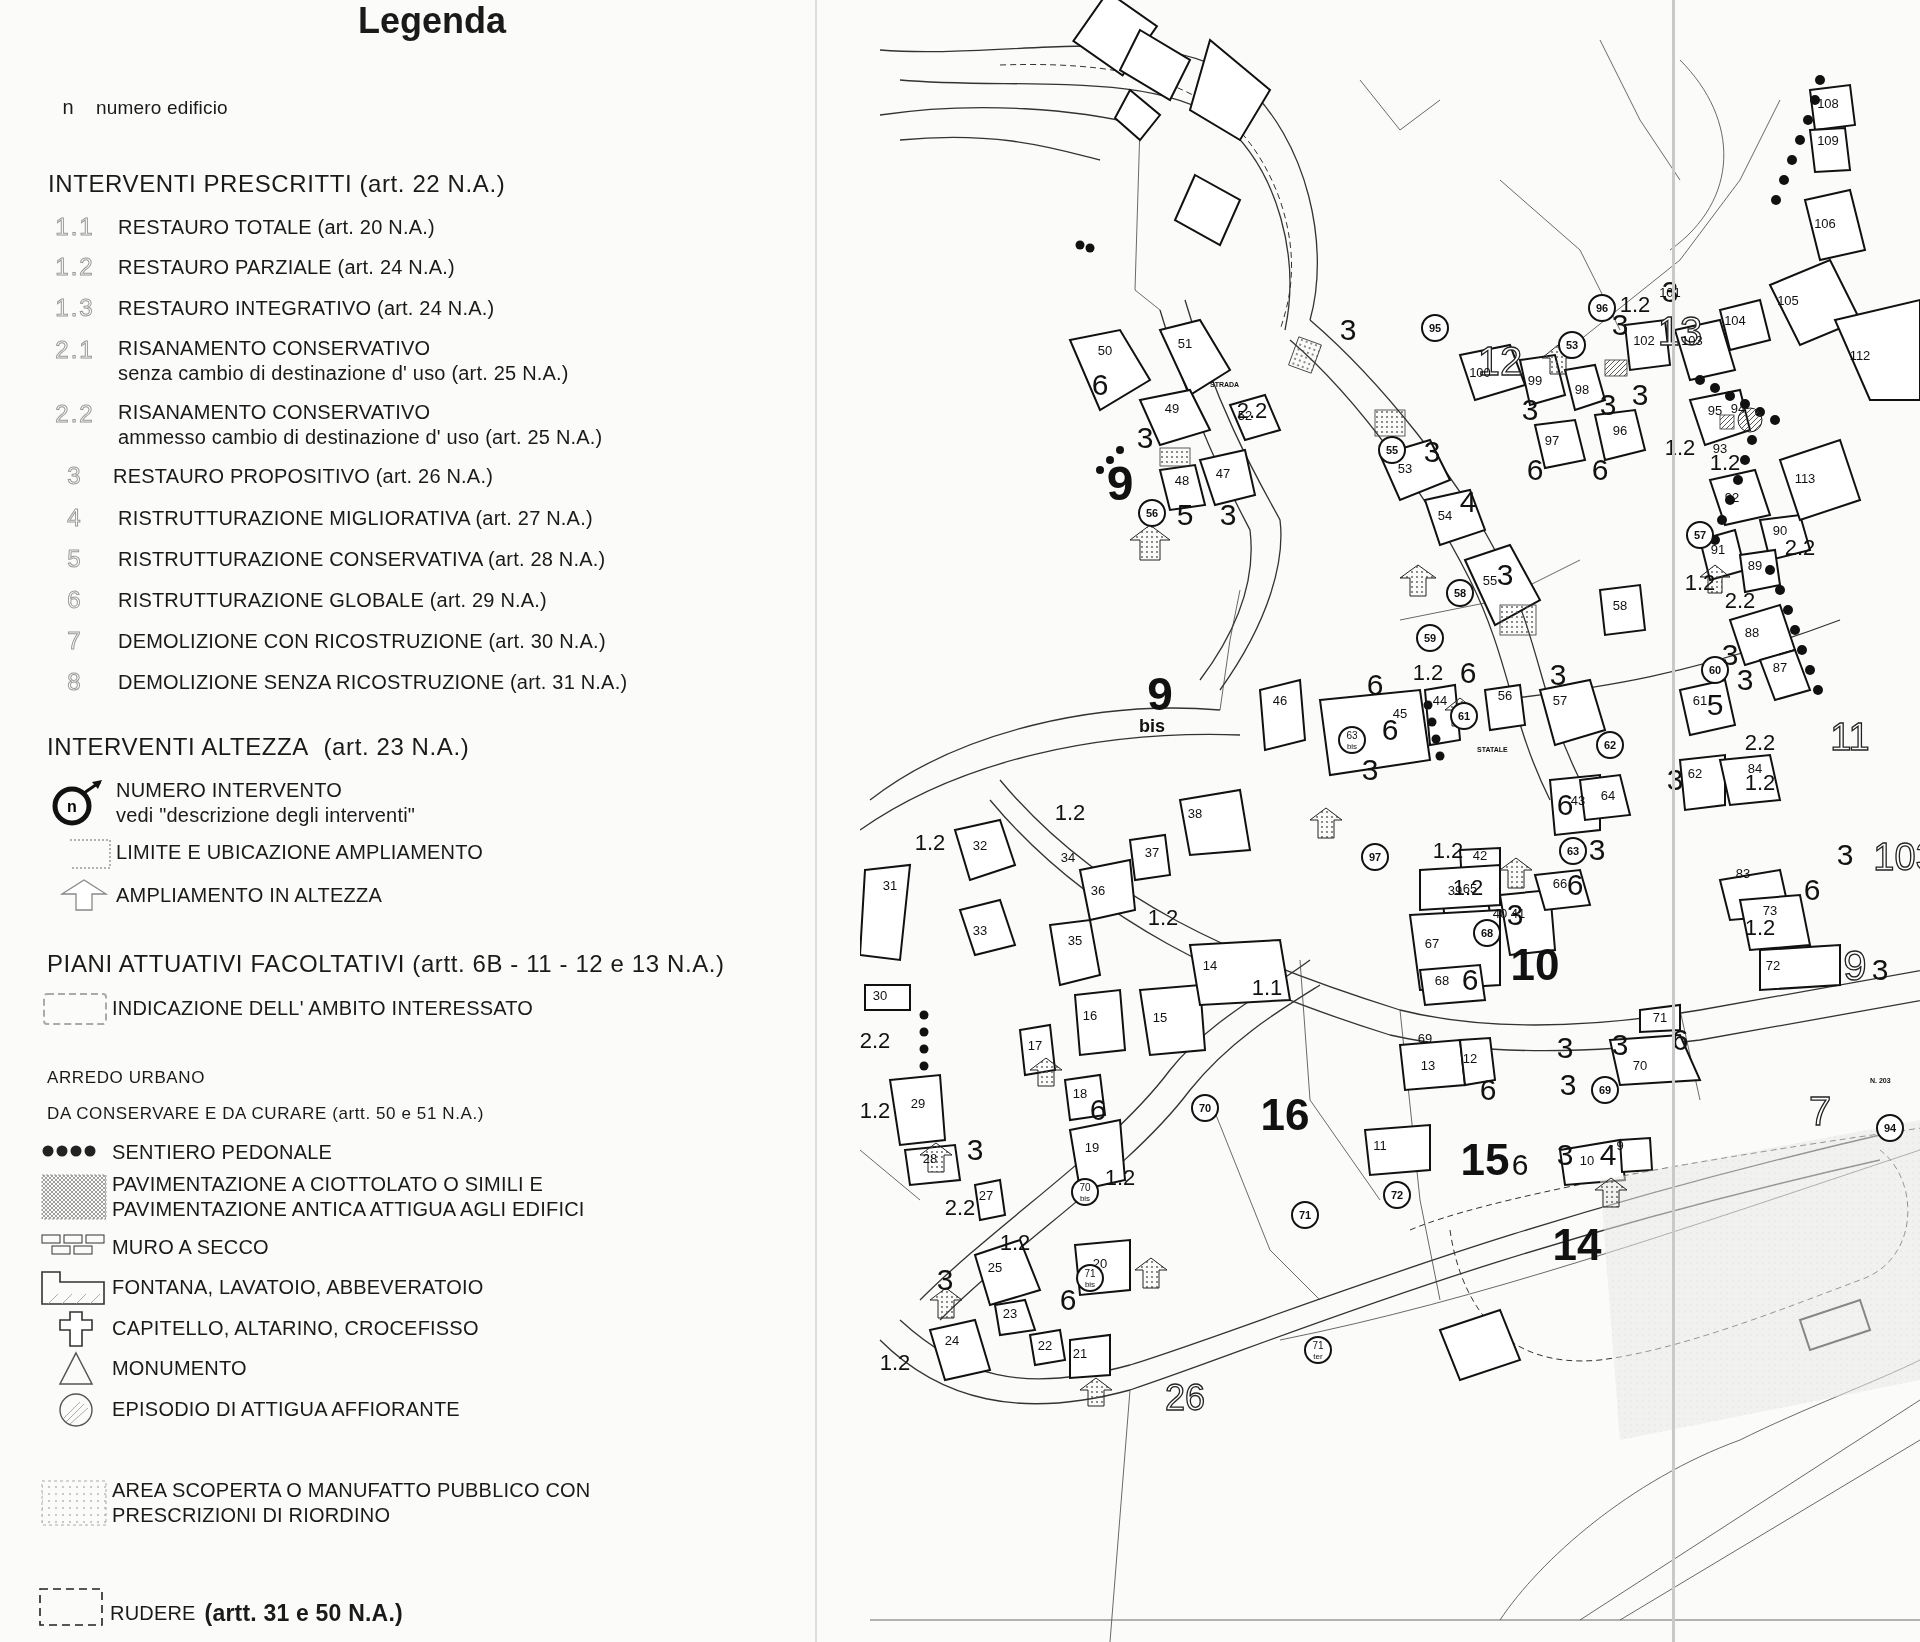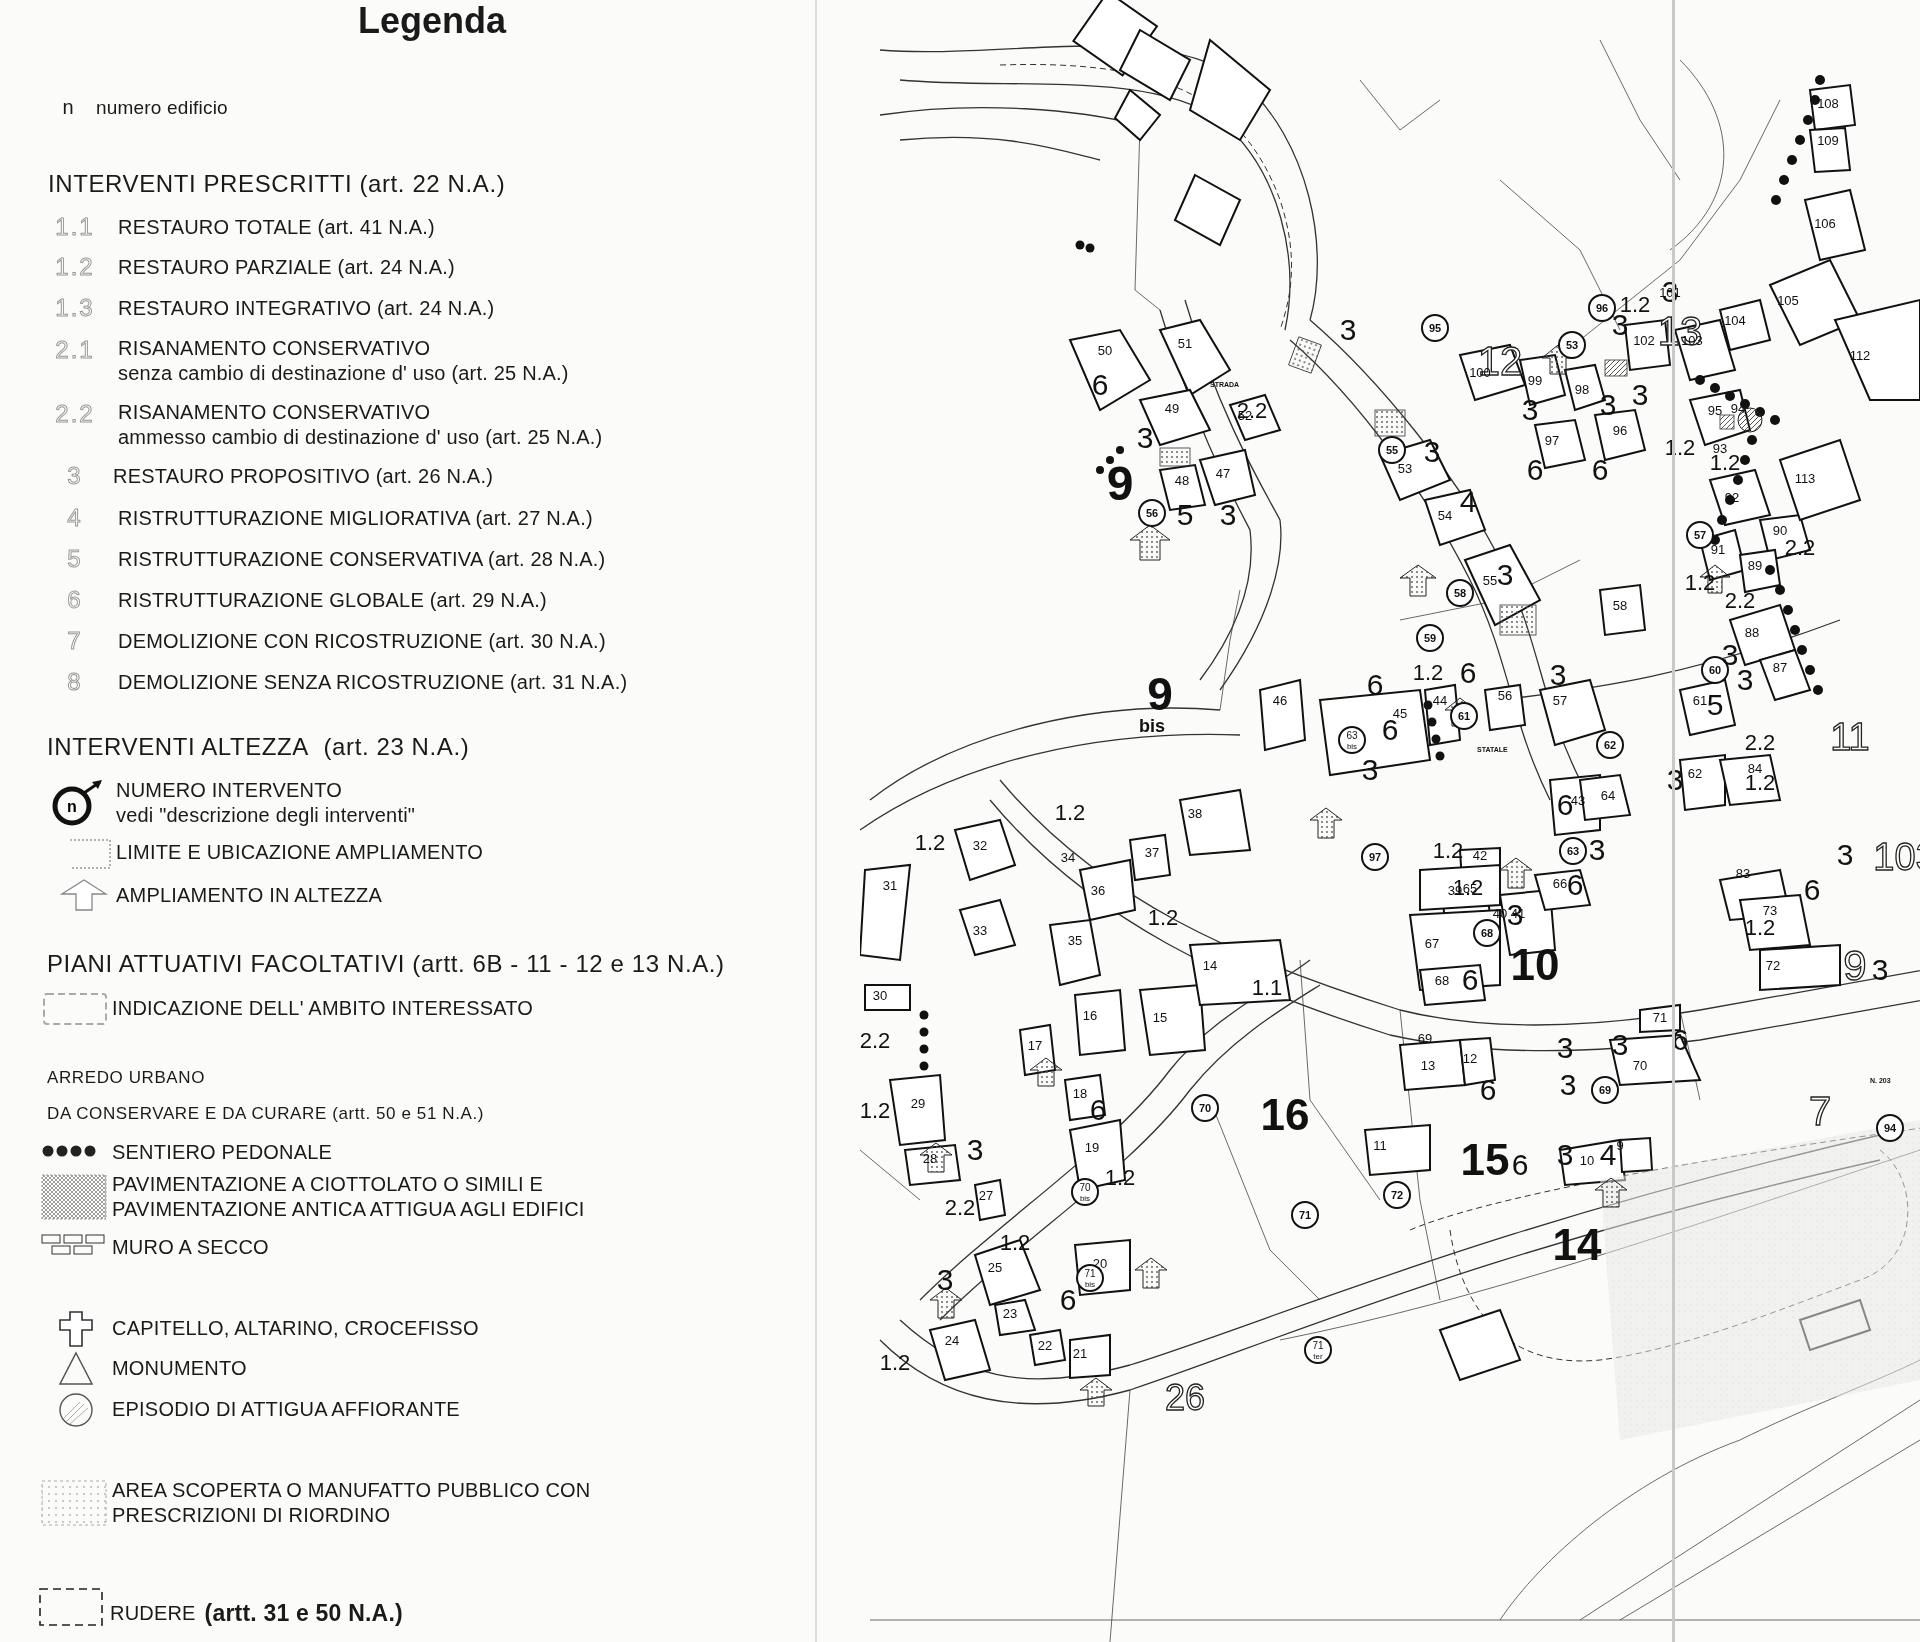--- a/index.html
+++ b/index.html
@@ -29,21 +29,21 @@
   </div>
 
   <div class="hdr" style="left:48px;top:170px;">
     <span>INTERVENTI PRESCRITTI</span>
     <span>(art. 22 N.A.)</span>
   </div>
 
   <div id="prescribed-list">
     <div class="row" style="left:40px;top:213px;">
         <span class="sym code">1.1</span>
-        <span class="txt" style="margin-left:8px">RESTAURO TOTALE (art. 41 N.A.)</span>
+        <span class="txt" style="margin-left:8px">RESTAURO TOTALE (art. 20 N.A.)</span>
       </div>
     <div class="row" style="left:40px;top:253px;">
         <span class="sym code">1.2</span>
         <span class="txt" style="margin-left:8px">RESTAURO PARZIALE (art. 24 N.A.)</span>
       </div>
     <div class="row" style="left:40px;top:294px;">
         <span class="sym code">1.3</span>
         <span class="txt" style="margin-left:8px">RESTAURO INTEGRATIVO (art. 24 N.A.)</span>
       </div>
     <div class="row" style="left:40px;top:336px;align-items:flex-start;">
@@ -157,20 +157,27 @@
   </div>
   <div class="row" style="left:40px;top:1232px;">
     <span style="width:72px;flex:none;"><svg width="72" height="26">
           <rect x="2" y="3" width="18" height="8" fill="none" stroke="#333"></rect>
           <rect x="24" y="3" width="18" height="8" fill="none" stroke="#333"></rect>
           <rect x="46" y="3" width="18" height="8" fill="none" stroke="#333"></rect>
           <rect x="12" y="14" width="18" height="8" fill="none" stroke="#333"></rect>
           <rect x="34" y="14" width="18" height="8" fill="none" stroke="#333"></rect>
         </svg></span>
     <span class="txt">MURO A SECCO</span>
+  </div>
+  <div class="row" style="left:40px;top:1270px;">
+    <span style="width:72px;height:34px;flex:none;"><svg width="72" height="36">
+          <path d="M2 2 H20 V12 H64 V34 H2 Z" fill="none" stroke="#333" stroke-width="1.6"></path>
+          <path d="M8 34 L18 24 M22 34 L32 24 M36 34 L46 24 M50 34 L60 24" stroke="#999" stroke-width="0.8"></path>
+        </svg></span>
+    <span class="txt">FONTANA, LAVATOIO, ABBEVERATOIO</span>
   </div>
   <div class="row" style="left:40px;top:1310px;">
     <span style="width:72px;height:36px;flex:none;"><svg width="72" height="38">
           <path d="M30 2 H42 V10 H52 V20 H42 V36 H30 V20 H20 V10 H30 Z" fill="#fff" stroke="#333" stroke-width="1.6"></path>
         </svg></span>
     <span class="txt">CAPITELLO, ALTARINO, CROCEFISSO</span>
   </div>
   <div class="row" style="left:40px;top:1350px;">
     <span style="width:72px;height:36px;flex:none;"><svg width="72" height="38">
           <polygon points="36,3 52,34 20,34" fill="none" stroke="#555" stroke-width="1.5"></polygon>

